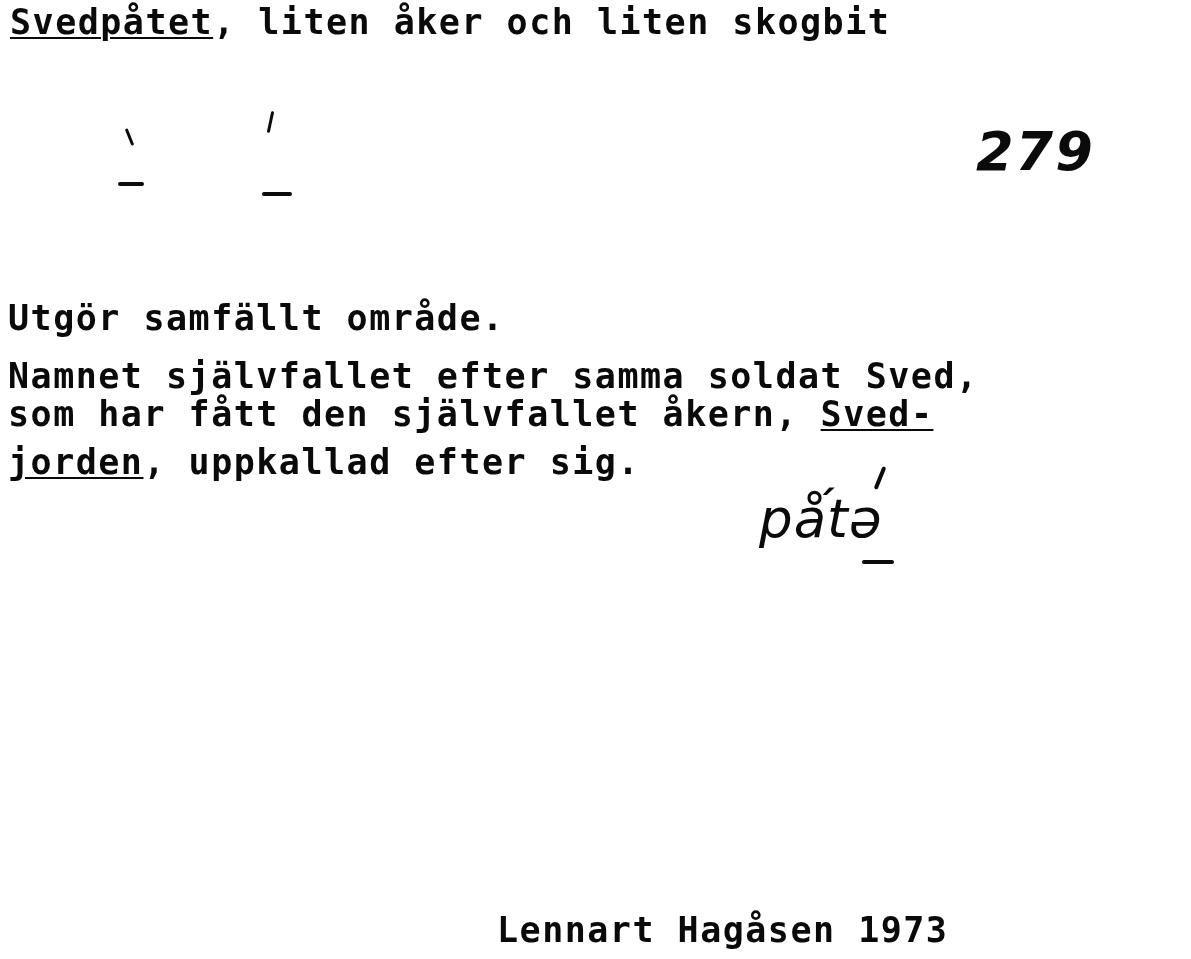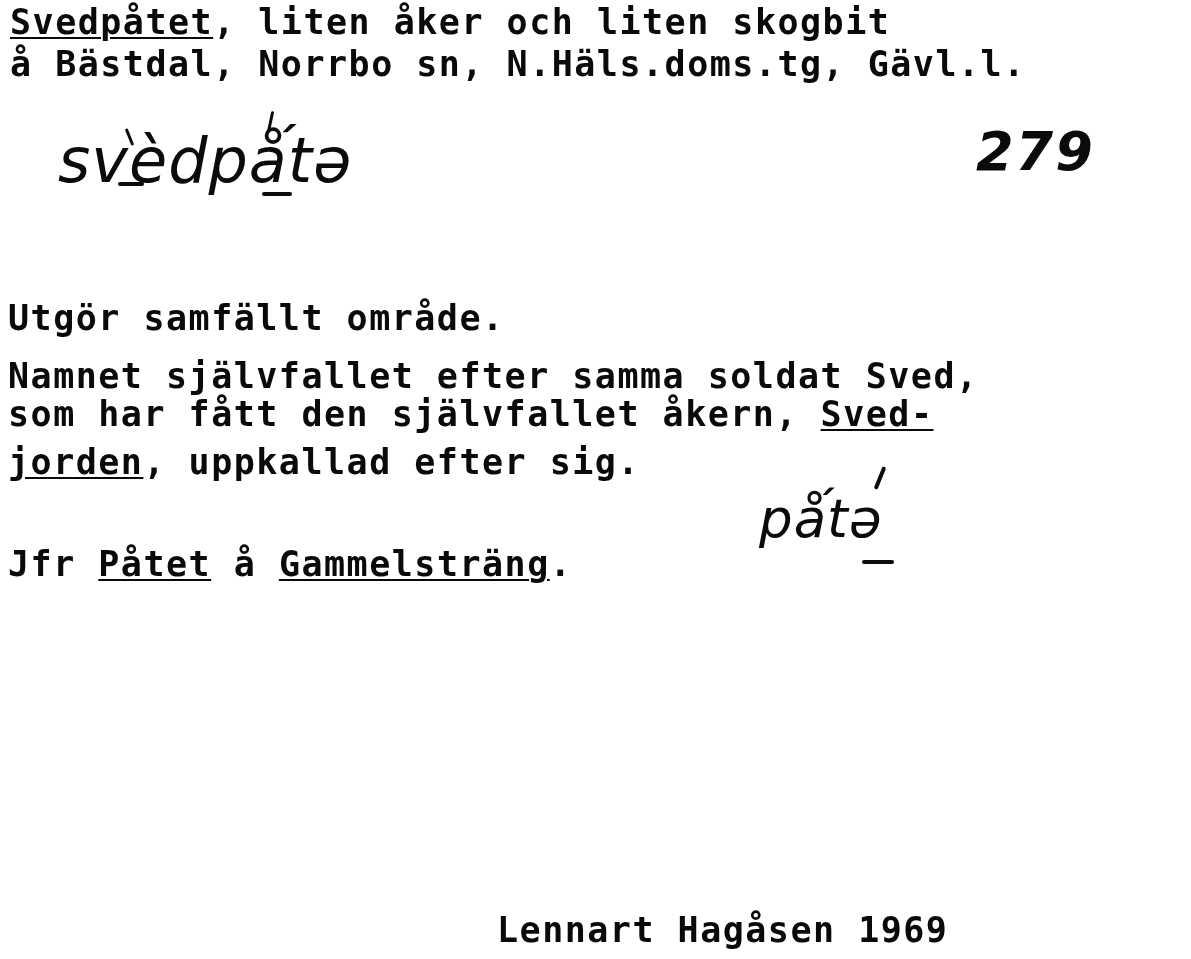--- a/index.html
+++ b/index.html
@@ -130,39 +130,36 @@
     border-radius: 2px;
   }
 </style>
 </head>
 <body>
 
 <div class="card">
 
   <div class="tw head1"><span class="ul">Svedpåtet</span><span>, liten åker och liten skogbit</span></div>
 
-  <div class="tw head2">å Bästdal, Norrbo sn, N.Häls.doms.tg, Gävl.l.</div>
 
-  <div class="hand hand-phon1">svèdpǻtə</div>
   <div class="mark acc0"></div>
   <div class="mark und0"></div>
   <div class="mark acc1"></div>
   <div class="mark und1"></div>
 
   <div class="hand hand-num">279</div>
 
   <div class="tw body1">Utgör samfällt område.</div>
   <div class="tw body2">Namnet självfallet efter samma soldat Sved,</div>
 
   <div class="tw body3"><span>som har fått den självfallet åkern, </span><span class="ul">Sved-</span></div>
 
   <div class="tw body4"><span class="ul">jorden</span><span>, uppkallad efter sig.</span></div>
 
 
-  <div class="tw body6"><span>Jfr </span><span class="ul">Påtet</span><span> å </span><span class="ul">Gammelsträng</span><span>.</span></div>
 
   <div class="hand hand-phon2">pǻtə</div>
   <div class="mark acc2"></div>
   <div class="mark und2"></div>
 
-  <div class="tw signature">Lennart Hagåsen 1969</div>
+  <div class="tw signature">Lennart Hagåsen 1973</div>
 
 </div>
 
 </body></html>

